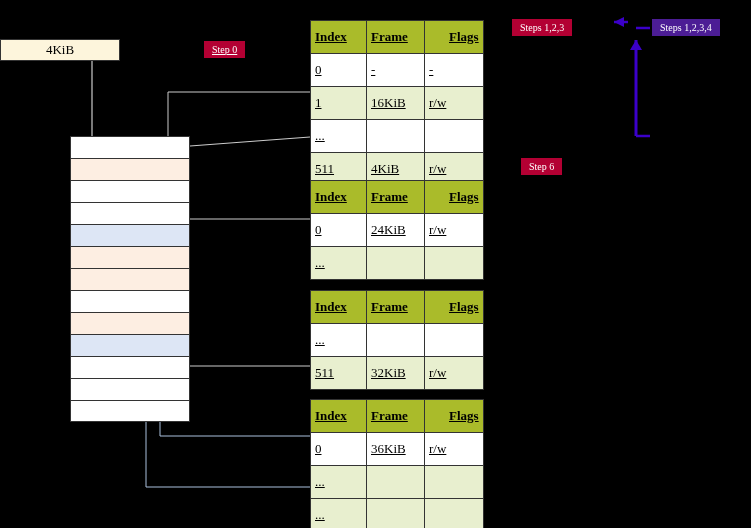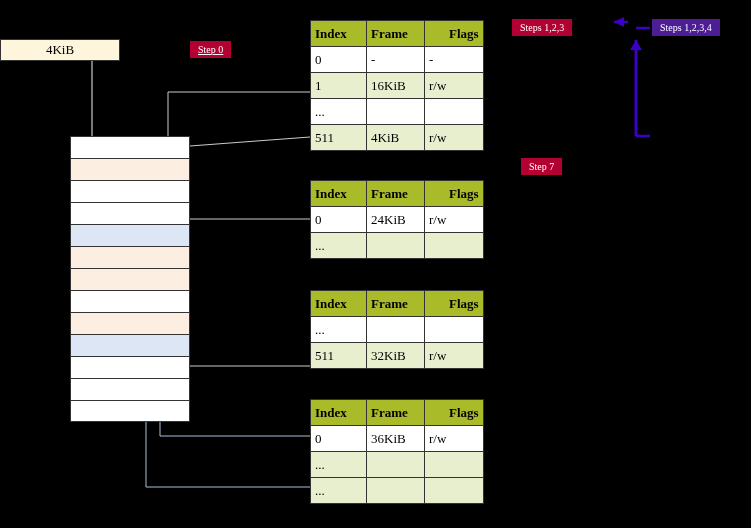--- a/index.html
+++ b/index.html
@@ -8,35 +8,35 @@
   .abs{position:absolute;}
 
   
   .kib-box{left:0;top:39px;width:120px;height:22px;background:#fdf5dc;
            border:1px solid #333;box-sizing:border-box;}
   .kib-label{left:0;top:39px;width:120px;height:22px;line-height:22px;
              text-align:center;font-size:13px;color:#000;}
 
   
   .step{color:#fff;font-size:10px;padding:3px 8px;white-space:nowrap;}
-  .step0{left:190px;top:41px;background:#b30033;text-decoration:underline;}
+  .step0{left:204px;top:41px;background:#b30033;text-decoration:underline;}
   .step123{left:512px;top:19px;background:#b30033;}
   .step1234{left:652px;top:19px;background:#4c1d95;}
   .step4{left:521px;top:158px;background:#b30033;}
 
   
   .memcol{left:70px;top:136px;width:120px;}
   .memrow{height:22px;box-sizing:border-box;border:1px solid #333;
           border-bottom:none;}
   .memcol .memrow:last-child{border-bottom:1px solid #333;}
 
   
   .ptable{border-collapse:collapse;font-size:13px;color:#000;}
-  .ptable td,.ptable th{border:1px solid #333;height:26px;padding:0 4px;
-          box-sizing:border-box;text-align:left;font-weight:normal;}
+  .ptable td,.ptable th{border:1px solid #333;height:33px;padding:0 4px;
+          box-sizing:border-box;text-align:left;font-weight:normal;text-decoration:underline;}
   .ptable thead th{background:#aabb2a;font-weight:bold;}
   .ptable td.c0{width:56px;}
   .ptable td.c1{width:58px;}
   .ptable td.c2{width:54px;}
   .ptable th.c0{width:56px;}
   .ptable th.c1{width:58px;}
   .ptable th.c2{width:54px;padding-left:24px;}
   .rw-white{background:#ffffff;}
   .rw-green{background:#e8efcf;}
 
@@ -85,21 +85,21 @@
   <path d="M628,22 L614,22" stroke="#3b00c9" stroke-width="2.5" fill="none"></path>
   <path d="M614,22 l10,-5 l0,10 z" fill="#3b00c9"></path>
 </svg>
 
 <div class="abs kib-box"></div>
 <div class="abs kib-label">4KiB</div>
 
 <div class="abs step step0">Step 0</div>
 <div class="abs step step123">Steps 1,2,3</div>
 <div class="abs step step1234">Steps 1,2,3,4</div>
-<div class="abs step step4">Step 7</div>
+<div class="abs step step4">Step 6</div>
 
 <div class="abs memcol" id="memcol">
     <div class="memrow" style="background: rgb(255, 255, 255);"></div>
     <div class="memrow" style="background: rgb(253, 238, 226);"></div>
     <div class="memrow" style="background: rgb(255, 255, 255);"></div>
     <div class="memrow" style="background: rgb(255, 255, 255);"></div>
     <div class="memrow" style="background: rgb(221, 230, 245);"></div>
     <div class="memrow" style="background: rgb(253, 238, 226);"></div>
     <div class="memrow" style="background: rgb(253, 238, 226);"></div>
     <div class="memrow" style="background: rgb(255, 255, 255);"></div>

